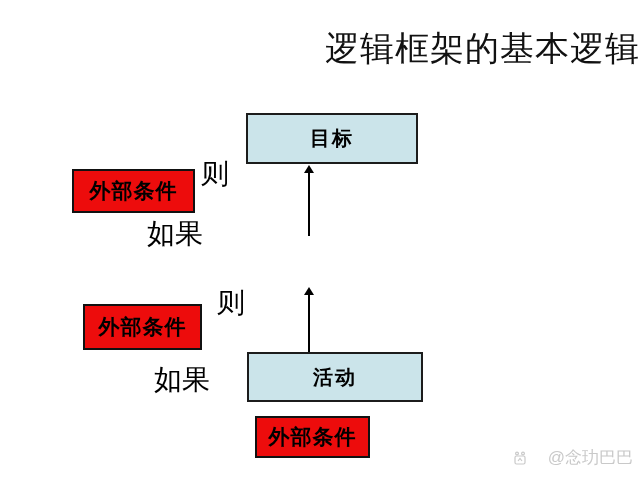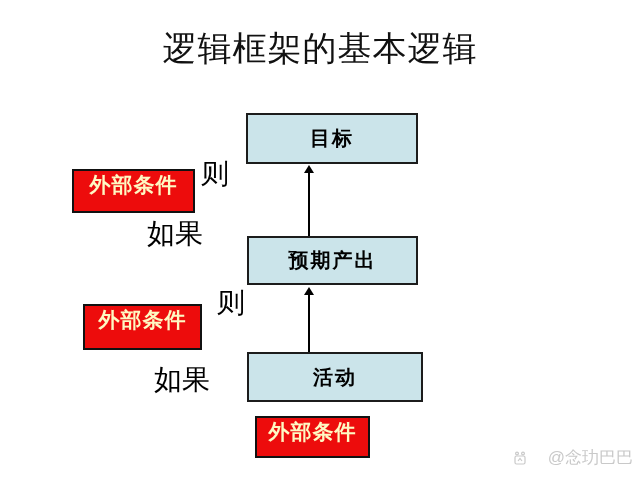--- a/index.html
+++ b/index.html
@@ -6,21 +6,21 @@
   body {
     width: 640px; height: 480px;
     background: #ffffff;
     font-family: "Liberation Serif", "DejaVu Serif", serif;
     overflow: hidden;
   }
   .stage { position: relative; width: 640px; height: 480px; background: #ffffff; }
 
   .title {
     position: absolute; left: 0; right: 0; top: 26px;
-    text-align: center;
+    text-align: right;
     font-size: 34px; color: #111;
     letter-spacing: 1px;
     font-weight: 400;
   }
 
   .level-box {
     position: absolute;
     background: #cbe4ea;
     border: 2px solid #1c1c1c;
     display: flex; align-items: center; justify-content: center;
@@ -30,22 +30,22 @@
     margin-left: 28px;
   }
   .box-goal     { left: 218px; top: 113px; width: 172px; height: 51px; }
   .box-output   { left: 219px; top: 236px; width: 171px; height: 49px; }
   .box-activity { left: 219px; top: 352px; width: 176px; height: 50px; text-align: right; }
 
   .cond-box {
     position: absolute;
     background: #ed0c0c;
     border: 2px solid #111;
-    display: flex; justify-content: center;
-    font-size: 21px; font-weight: bold; color: #fef9c3;
+    display: flex; align-items: center; justify-content: center;
+    font-size: 21px; font-weight: bold; color: #000000;
     letter-spacing: 1px;
     box-sizing: border-box;
   }
   .cond-1 { left: 72px;  top: 169px; width: 123px; height: 44px; }
   .cond-2 { left: 83px;  top: 304px; width: 119px; height: 46px; }
   .cond-3 { left: 255px; top: 416px; width: 115px; height: 42px; }
 
   .conn-label {
     position: absolute;
     font-size: 28px; color: #000;
@@ -85,23 +85,20 @@
 <body>
 
 <div class="stage">
 
   <div class="title">逻辑框架的基本逻辑</div>
 
   <div class="level-box box-goal">
     <span>目标</span>
   </div>
 
-  <div class="level-box box-output">
-    <span>预期产出</span>
-  </div>
 
   <div class="level-box box-activity">
     <span>活动</span>
   </div>
 
   <div class="arrow-line arrow1-line"></div>
   <div class="arrow-head arrow1-head"></div>
 
   <div class="arrow-line arrow2-line"></div>
   <div class="arrow-head arrow2-head"></div>

